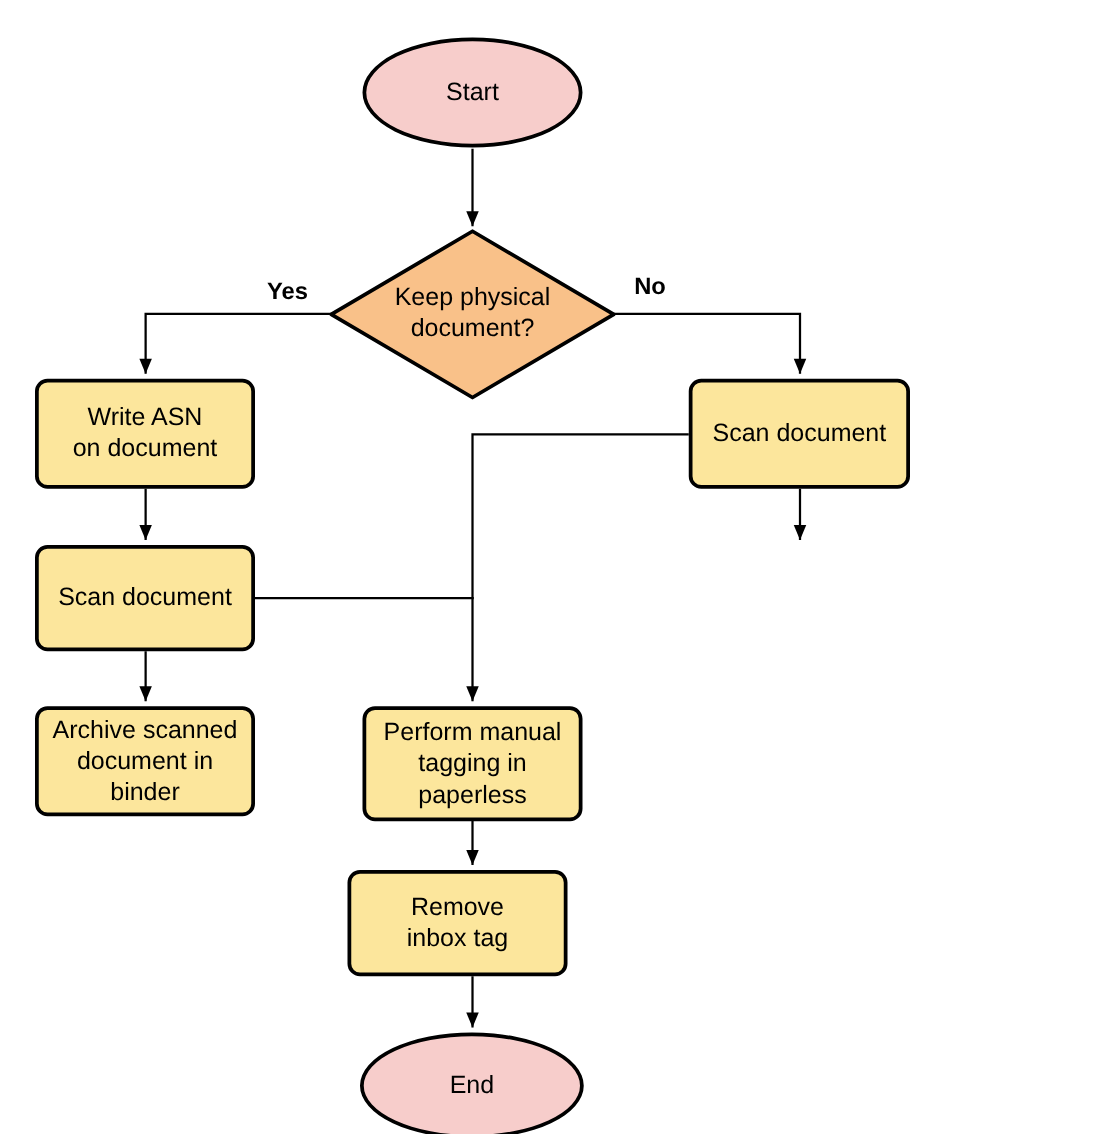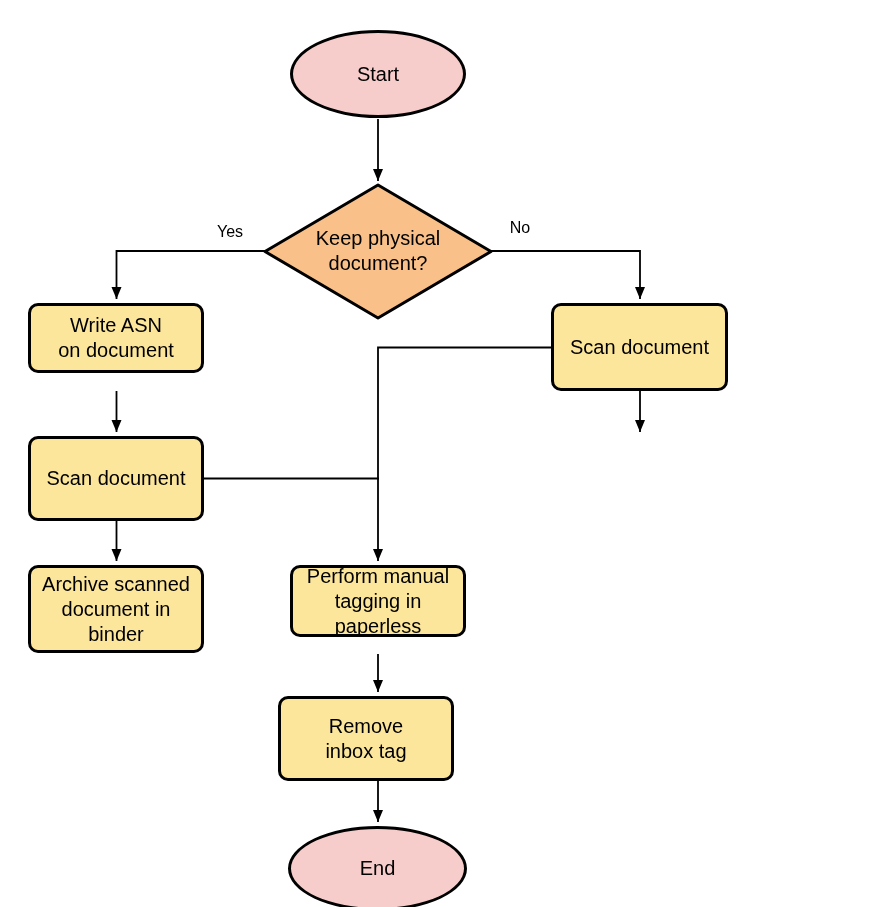--- a/index.html
+++ b/index.html
@@ -48,32 +48,33 @@
   .terminator {
     background: #F7CDCB;
     border: 3px solid #000000;
     border-radius: 50%;
   }
   .decision-label {
     background: transparent;
   }
   .n-start     { left: 290px; top: 17px;  width: 176px; height: 88px; }
   .n-decision  { left: 283px; top: 206px; width: 190px; height: 64px; }
-  .n-write-asn { left: 28px;  top: 290px; width: 176px; height: 70px; text-align: center; }
+  .n-write-asn { left: 28px;  top: 290px; width: 176px; height: 88px; text-align: center; }
   .n-scan-left { left: 28px;  top: 423px; width: 176px; height: 85px; }
   .n-archive   { left: 28px;  top: 552px; width: 176px; height: 88px; }
   .n-scan-right{ left: 551px; top: 290px; width: 177px; height: 88px; }
   .n-trash     { left: 551px; top: 423px; width: 177px; height: 85px; }
-  .n-tagging   { left: 290px; top: 552px; width: 176px; height: 72px; }
+  .n-tagging   { left: 290px; top: 552px; width: 176px; height: 92px; }
   .n-remove    { left: 278px; top: 683px; width: 176px; height: 85px; }
   .n-end       { left: 288px; top: 813px; width: 179px; height: 85px; }
   .edge-label {
     position: absolute;
-    font-size: 16px;
+    font-size: 19px;
     text-align: center;
+    font-weight: bold;
   }
   .yes-label { left: 203px; top: 210px; width: 54px; }
   .no-label  { left: 494px; top: 206px; width: 52px; }
   .note {
     position: absolute;
     left: 482px;
     top: 592px;
     width: 404px;
     font-size: 20px;
     line-height: 24px;

